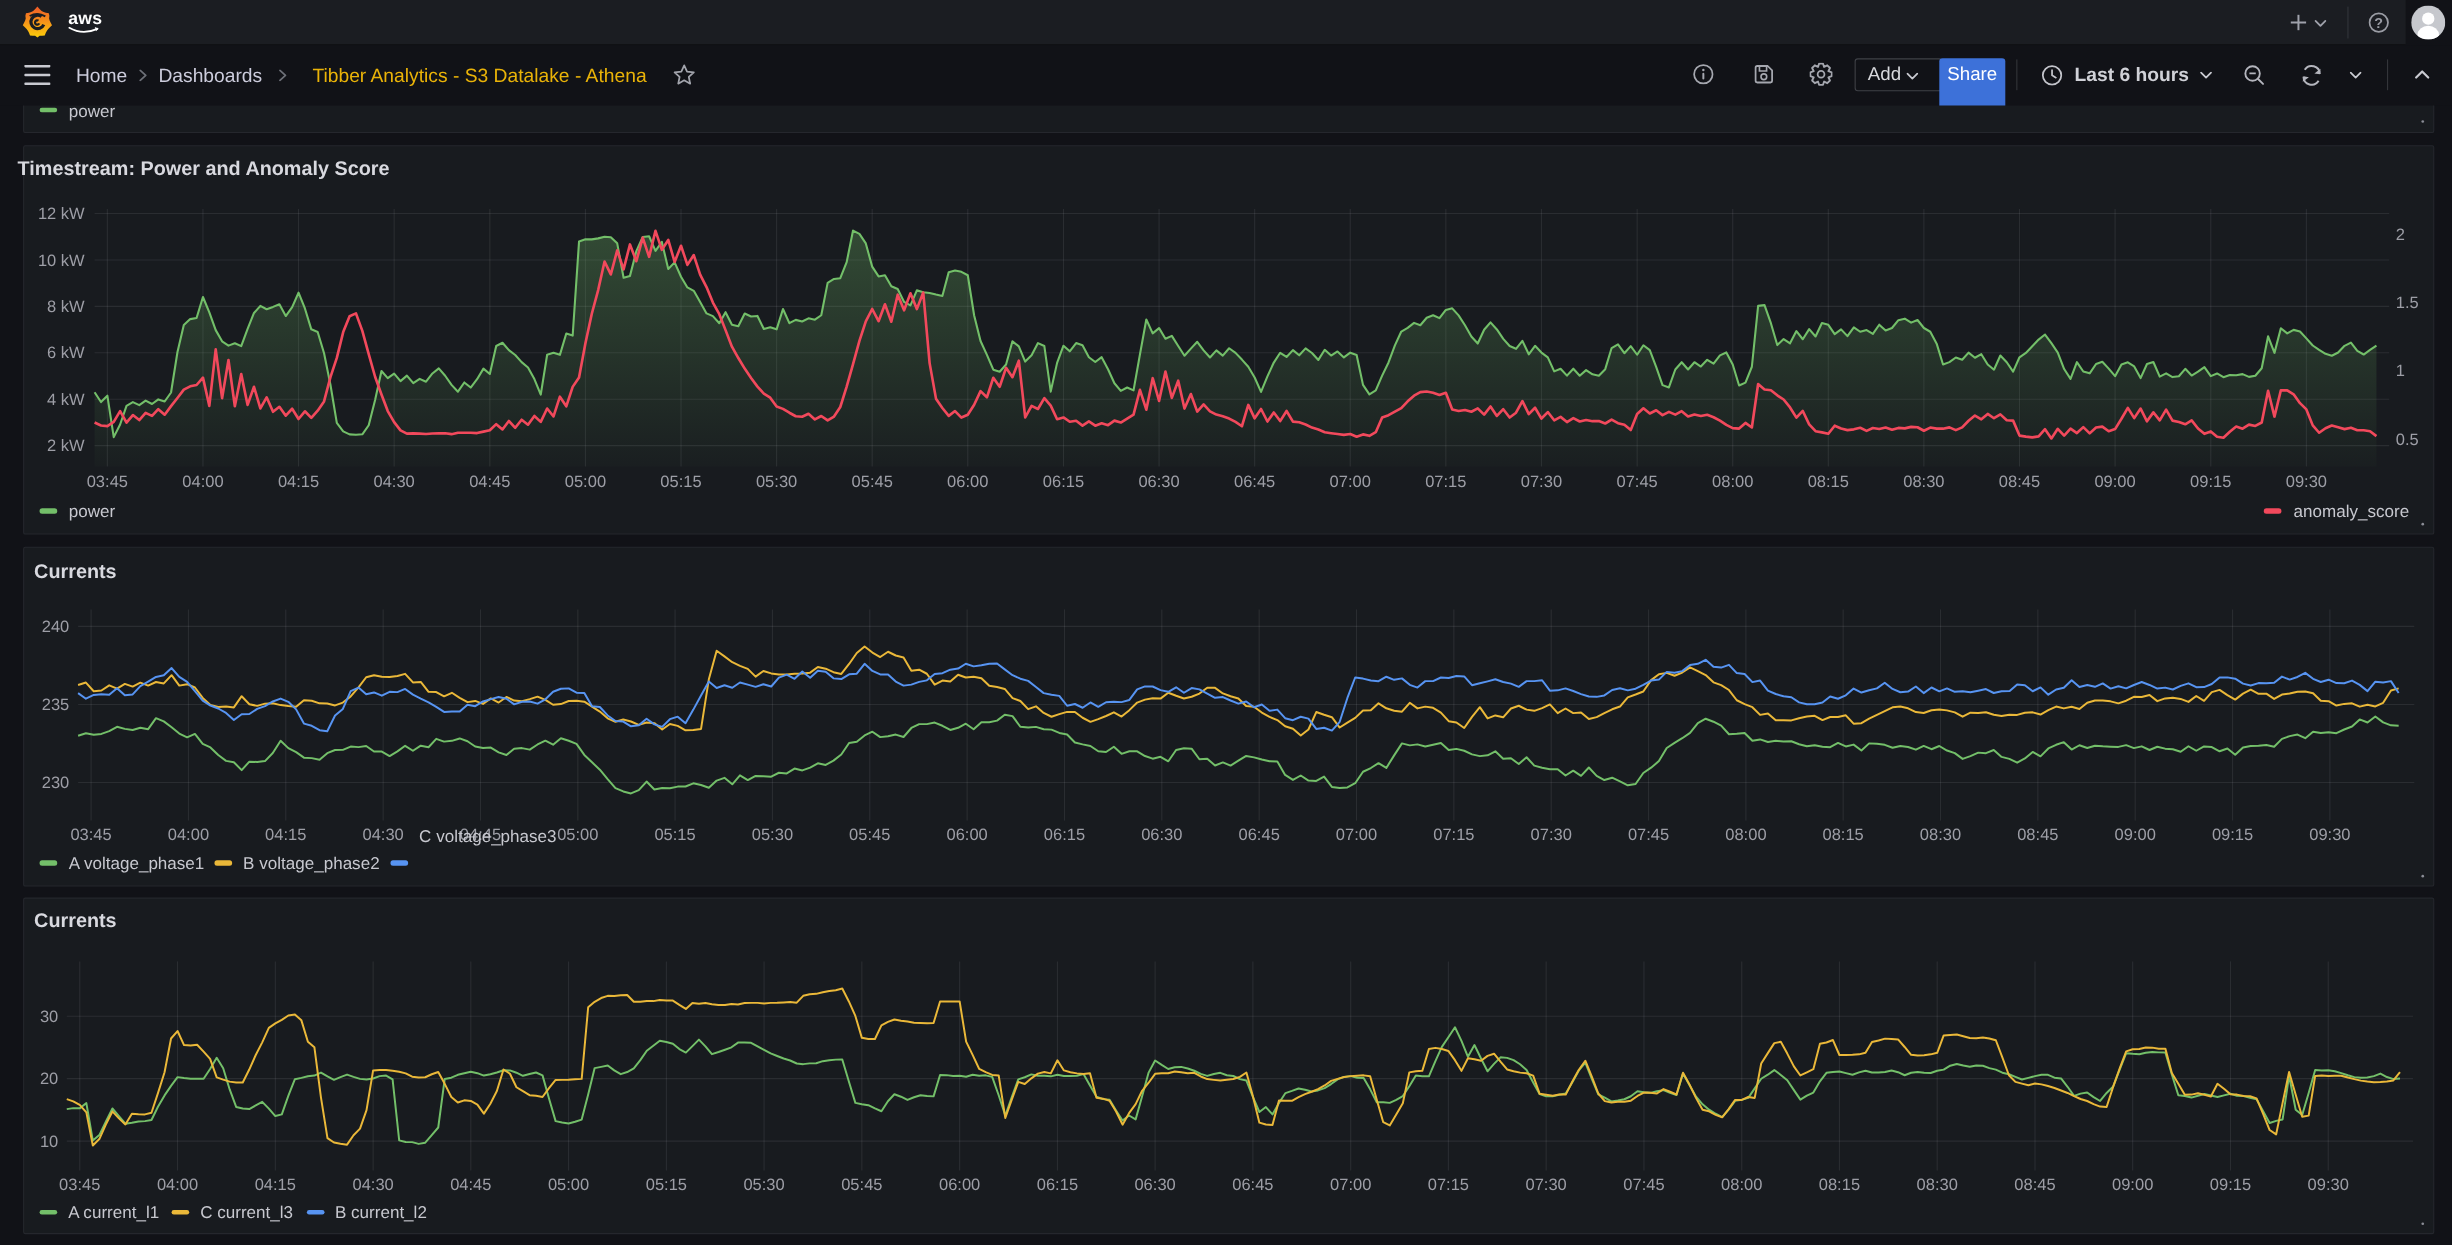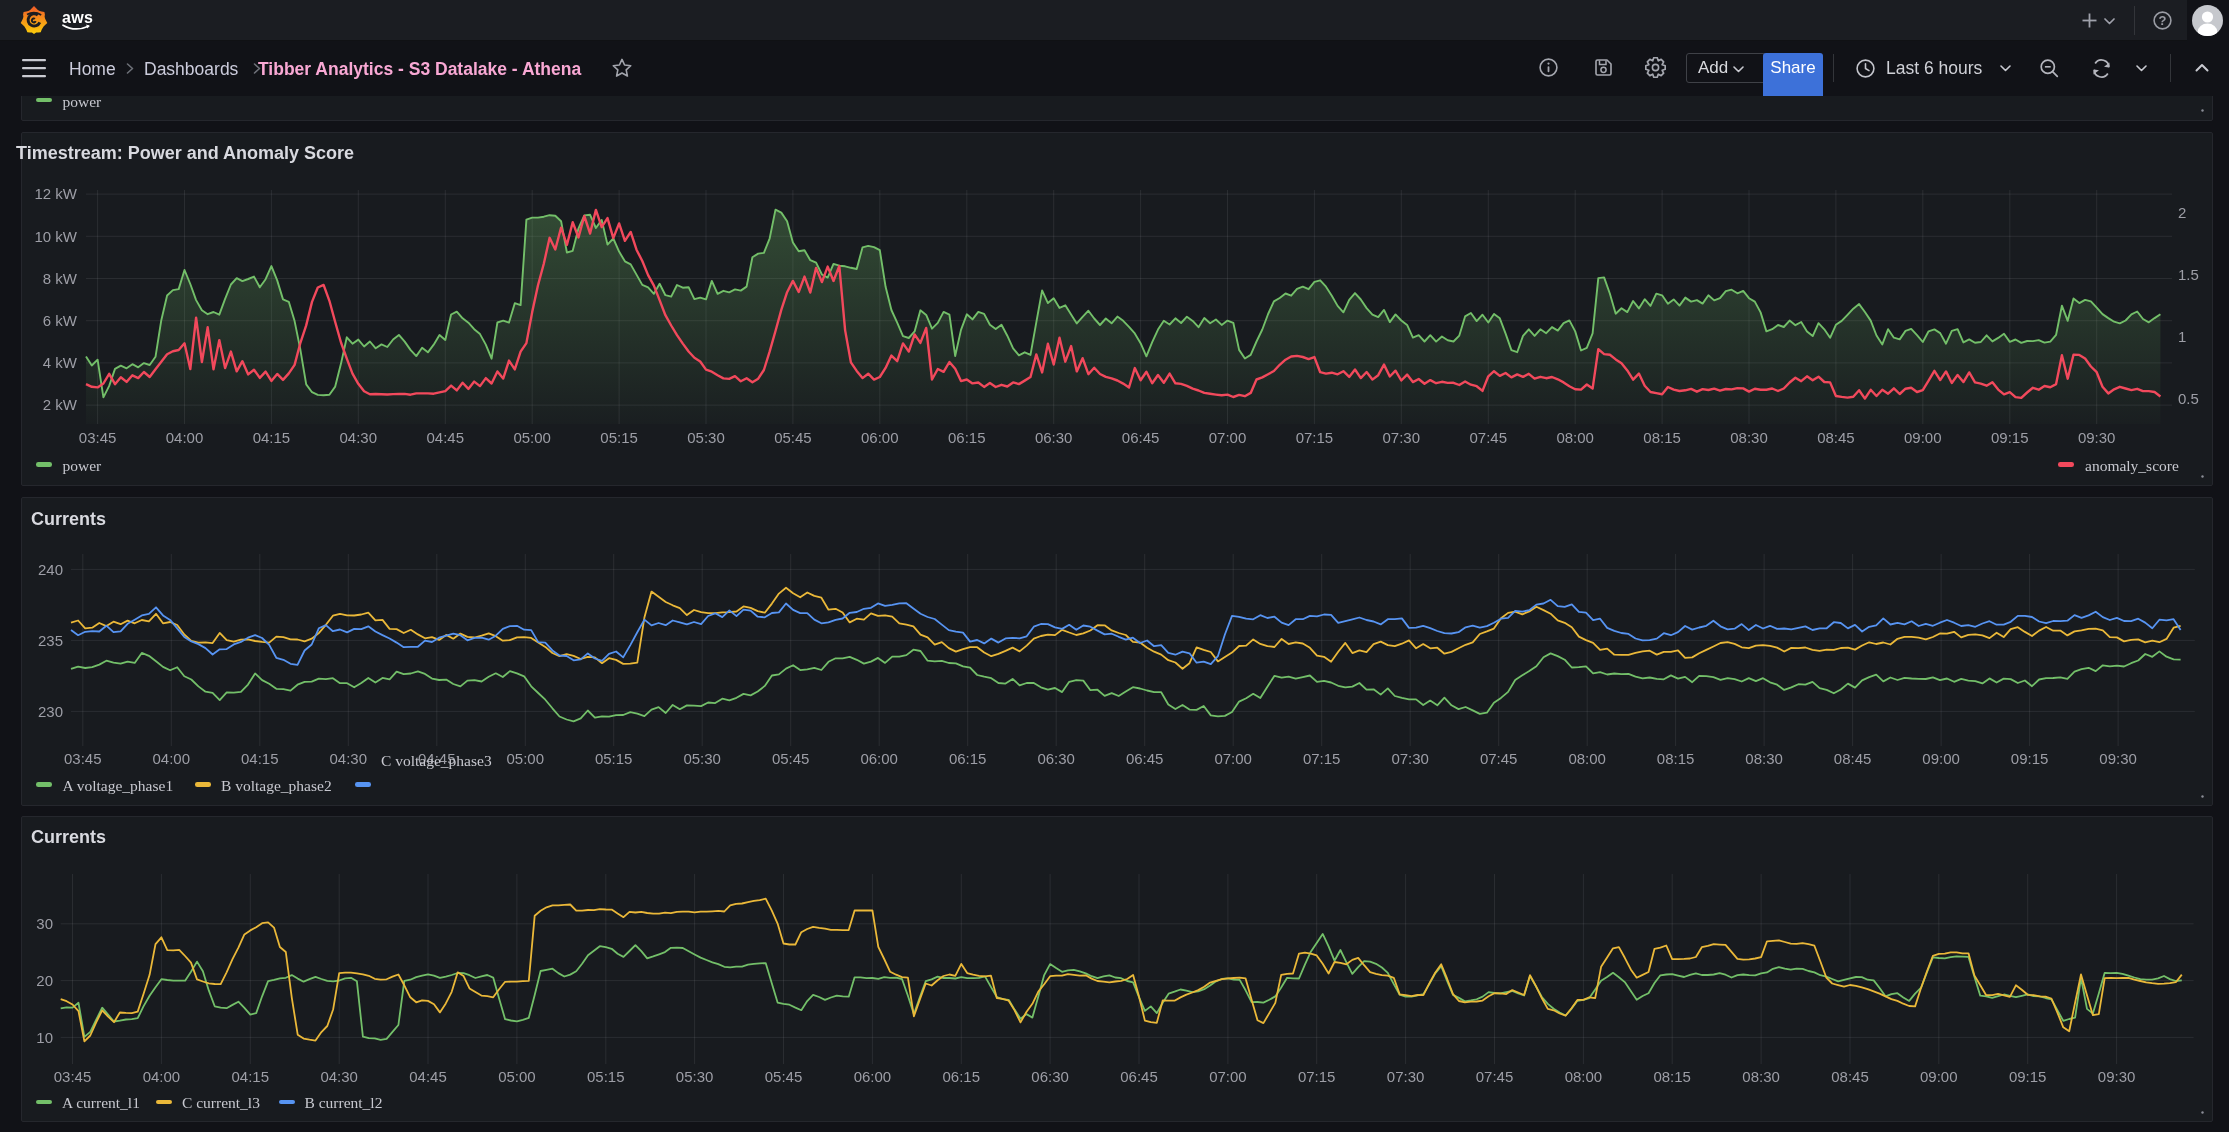--- a/index.html
+++ b/index.html
@@ -3,21 +3,21 @@
 * { margin:0; padding:0; box-sizing:border-box; }
 html,body { width:2229px; height:1132px; background:#111217; overflow:hidden;
   font-family:"Liberation Sans", sans-serif; }
 .abs { position:absolute; }
 #topbar { position:absolute; left:0; top:0; width:2187px; height:41px;
   background:#1b1d22; border-bottom:1px solid #101114; }
 #crumbbar { position:absolute; left:0; top:41px; width:2229px; height:55px; background:#111217;padding-left:16px; }
 #content { position:absolute; left:0; top:96px; width:2229px; height:1036px; overflow:hidden; }
 .panel { position:absolute; background:#181b1f; border:1px solid #25272d; border-radius:2px; }
 .ptitle { position:absolute; font-size:18px; font-weight:600; color:#d8d9df; white-space:nowrap; }
-.li { position:absolute; font-size:15.5px; line-height:18px; color:#c7c8cf; white-space:nowrap;font-family:Liberation Serif, serif; }
+.li { position:absolute; font-size:15.5px; line-height:18px; color:#c7c8cf; white-space:nowrap; }
 .pill { position:absolute; width:16px; height:4.6px; border-radius:2.3px; }
 .crumb { position:absolute; font-size:17.5px; font-weight:500; color:#ccccdc; top:50%; transform:translateY(-50%); white-space:nowrap; }
 svg text { font-family:"Liberation Sans", sans-serif; }
 .ax { font-size:15px; fill:#9d9ea6; }
 .gl { stroke:rgba(204,204,220,0.10); stroke-width:1; }
 </style></head>
 <body>
 
 <div id="topbar">
   <svg class="abs" style="left:20px;top:4px" width="28" height="32" viewBox="0 0 28 32">
@@ -74,21 +74,21 @@
     <rect x="0" y="16" width="24" height="2.3" rx="1" fill="#c9cad1"></rect>
   </svg>
   <span class="crumb" style="left:69px">Home</span>
   <svg class="abs" style="left:126px;top:22px" width="8" height="11" viewBox="0 0 8 11">
     <path d="M1.5,1 L6.5,5.5 L1.5,10" fill="none" stroke="#6d7078" stroke-width="1.6" stroke-linecap="round" stroke-linejoin="round"></path>
   </svg>
   <span class="crumb" style="left:144px">Dashboards</span>
   <svg class="abs" style="left:253px;top:22px" width="8" height="11" viewBox="0 0 8 11">
     <path d="M1.5,1 L6.5,5.5 L1.5,10" fill="none" stroke="#6d7078" stroke-width="1.6" stroke-linecap="round" stroke-linejoin="round"></path>
   </svg>
-  <span class="crumb" style="left:258px;font-weight:700;color:#f9a8d4">Tibber Analytics - S3 Datalake - Athena</span>
+  <span class="crumb" style="left:284px;font-weight:400;color:#eab308">Tibber Analytics - S3 Datalake - Athena</span>
   <svg class="abs" style="left:612px;top:17px" width="20" height="20" viewBox="0 0 20 20">
       <path d="M10.00,1.40 L12.59,7.04 L18.75,7.76 L14.18,11.96 L15.41,18.04 L10.00,15.00 L4.59,18.04 L5.82,11.96 L1.25,7.76 L7.41,7.04 Z" fill="none" stroke="#a2a4ac" stroke-width="1.6" stroke-linejoin="round"></path>
     </svg>
 
   <svg class="abs" style="left:1539px;top:17px" width="19" height="19" viewBox="0 0 19 19">
     <circle cx="9.5" cy="9.5" r="8.4" fill="none" stroke="#a5a7af" stroke-width="1.6"></circle>
     <circle cx="9.5" cy="5.6" r="1.1" fill="#a5a7af"></circle>
     <rect x="8.6" y="8.2" width="1.8" height="6" rx="0.9" fill="#a5a7af"></rect>
   </svg>
   <svg class="abs" style="left:1594px;top:17px" width="19" height="19" viewBox="0 0 19 19">
@@ -108,21 +108,21 @@
     </svg>
   </div>
   <div class="abs" style="left:1763px;top:12px;width:60px;height:46px;background:#3D71D9;border-radius:3px">
     <span class="abs" style="left:50%;top:5px;transform:translateX(-50%);font-size:17px;font-weight:500;color:#fff">Share</span>
   </div>
   <div class="abs" style="left:1833px;top:13px;width:1px;height:28px;background:#33353a"></div>
   <svg class="abs" style="left:1856px;top:18px" width="19" height="19" viewBox="0 0 19 19">
     <circle cx="9.5" cy="9.5" r="8.4" fill="none" stroke="#c3c4cb" stroke-width="1.6"></circle>
     <path d="M9.5,4.8 L9.5,9.5 L13,11.6" fill="none" stroke="#c3c4cb" stroke-width="1.6" stroke-linecap="round" stroke-linejoin="round"></path>
   </svg>
-  <span class="abs" style="left:1886px;top:17px;font-size:17.5px;font-weight:400;color:#d0d1d7">Last 6 hours</span>
+  <span class="abs" style="left:1886px;top:17px;font-size:17.5px;font-weight:700;color:#d0d1d7">Last 6 hours</span>
   <svg class="abs" style="left:2000px;top:24px" width="11" height="7" viewBox="0 0 11 7">
     <path d="M1,1 L5.5,5.5 L10,1" fill="none" stroke="#c9cad1" stroke-width="1.6" stroke-linecap="round" stroke-linejoin="round"></path>
   </svg>
   <svg class="abs" style="left:2040px;top:18px" width="19" height="19" viewBox="0 0 19 19">
     <circle cx="7.8" cy="7.8" r="6.6" fill="none" stroke="#b4b5bd" stroke-width="1.7"></circle>
     <line x1="12.6" y1="12.6" x2="17.3" y2="17.3" stroke="#b4b5bd" stroke-width="1.7" stroke-linecap="round"></line>
     <line x1="4.9" y1="7.8" x2="10.7" y2="7.8" stroke="#b4b5bd" stroke-width="1.6"></line>
   </svg>
   <svg class="abs" style="left:2091px;top:17px" width="21" height="21" viewBox="0 0 21 21">
     <path d="M4.2,5.5 A7.4,7.4 0 0 1 17.9,9.3" fill="none" stroke="#b4b5bd" stroke-width="1.8"></path>

